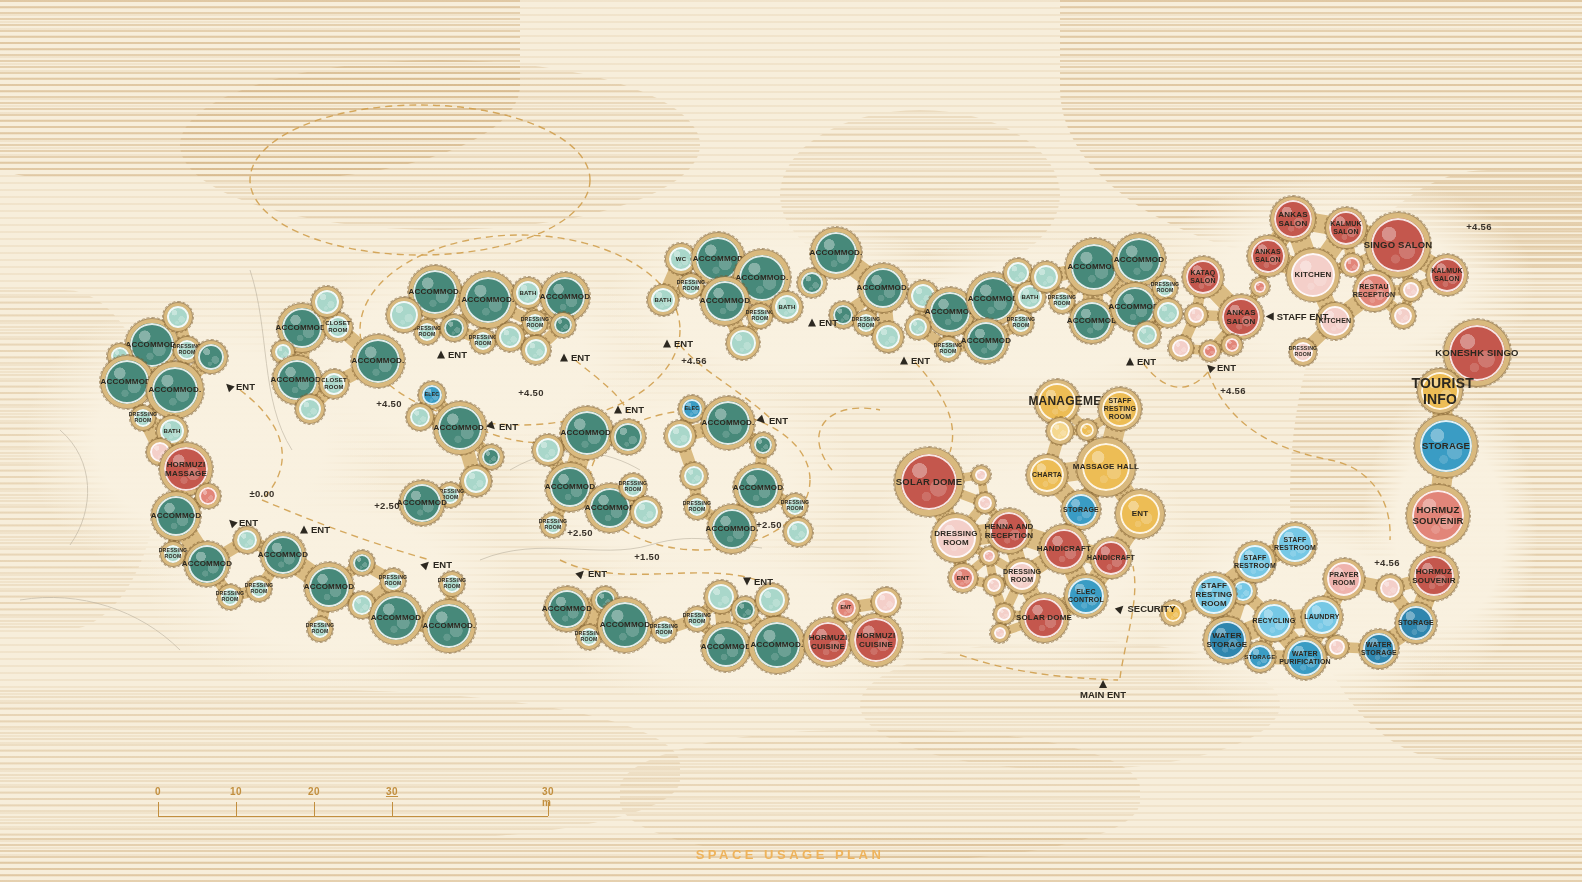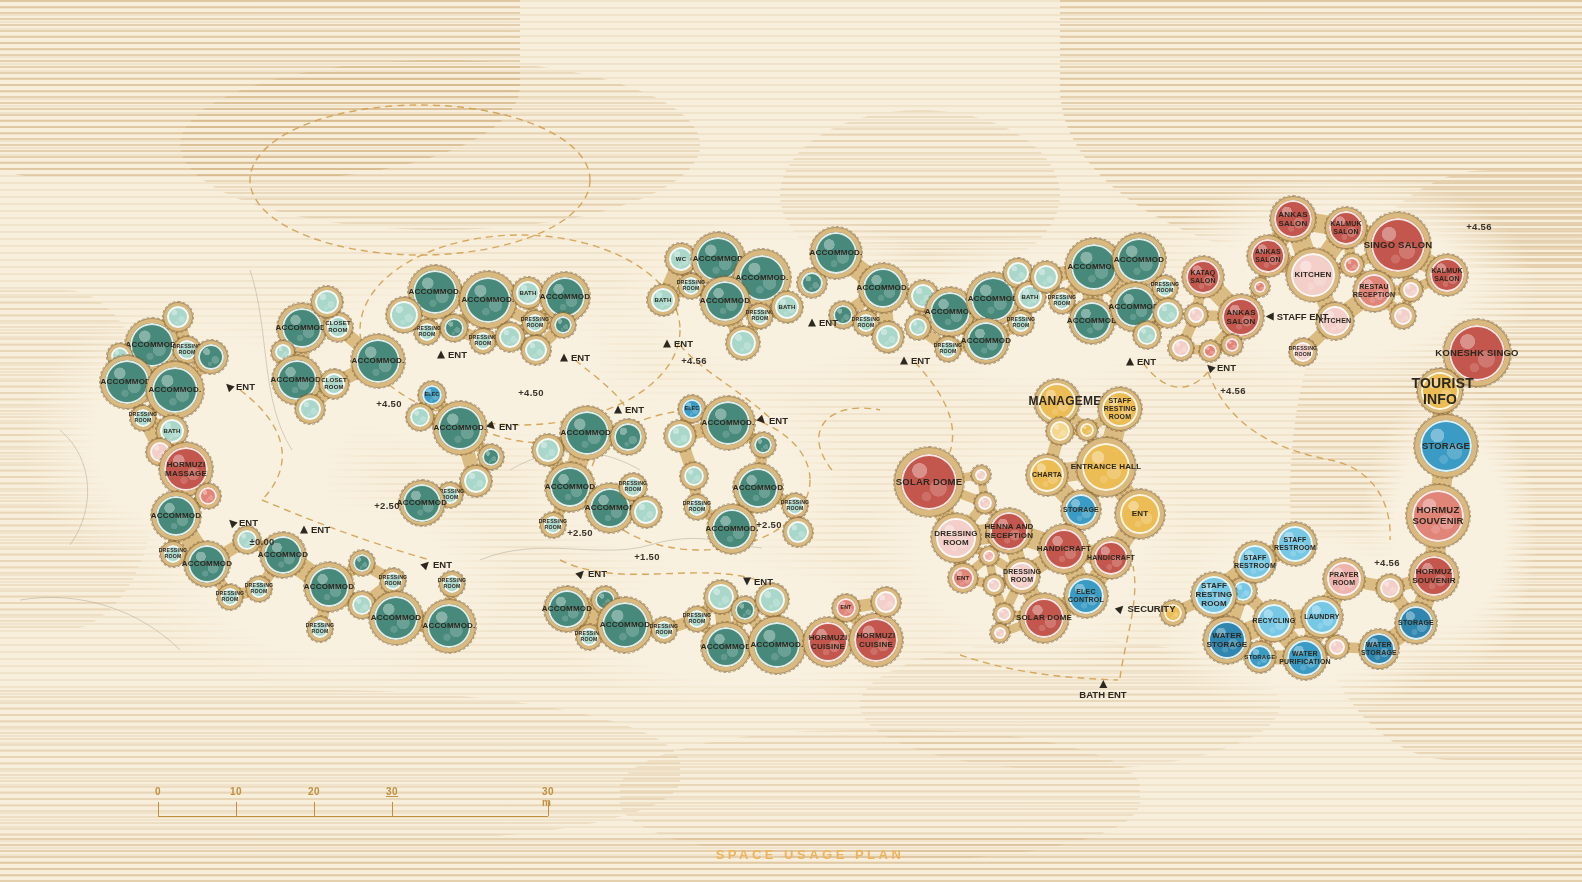--- a/index.html
+++ b/index.html
@@ -743,21 +743,21 @@
       <div class="bubble" style="left: 1161px; top: 601px; height: 24px; width: 24px; background: rgb(237, 189, 85); border-width: 3px;"></div>
       <div class="bubble" style="left: 1035px; top: 380px; height: 44px; width: 44px; background: rgb(237, 189, 85); border-width: 3.96px;">
         <div class="lbl" style="width: 57.2px; font-size: 12px;">MANAGEMENT</div>
       </div>
       <div class="bubble" style="left: 1099px; top: 388px; height: 42px; width: 42px; background: rgb(237, 189, 85); border-width: 3.78px;">
         <div class="lbl" style="width: 54.6px; font-size: 7px;">STAFF RESTING ROOM</div>
       </div>
       <div class="bubble" style="left: 1047px; top: 418px; height: 26px; width: 26px; background: rgb(245, 216, 143); border-width: 3px;"></div>
       <div class="bubble" style="left: 1077px; top: 420px; height: 20px; width: 20px; background: rgb(237, 189, 85); border-width: 3px;"></div>
       <div class="bubble" style="left: 1077px; top: 438px; height: 58px; width: 58px; background: rgb(237, 189, 85); border-width: 5.22px;">
-        <div class="lbl" style="width: 75.4px; font-size: 8px;">ENTRANCE HALL</div>
+        <div class="lbl" style="width: 75.4px; font-size: 8px;">MASSAGE HALL</div>
       </div>
       <div class="bubble" style="left: 1027px; top: 455px; height: 40px; width: 40px; background: rgb(237, 189, 85); border-width: 3.6px;">
         <div class="lbl" style="width: 52px; font-size: 7px;">CHARTA</div>
       </div>
       <div class="bubble" style="left: 1062px; top: 491px; height: 38px; width: 38px; background: rgb(58, 156, 196); border-width: 3.42px;">
         <div class="lbl" style="width: 49.4px; font-size: 7px;">STORAGE</div>
       </div>
       <div class="bubble" style="left: 1116px; top: 490px; height: 48px; width: 48px; background: rgb(237, 189, 85); border-width: 4.32px;">
         <div class="lbl" style="width: 62.4px; font-size: 8px;">ENT</div>
       </div>
@@ -863,42 +863,42 @@
       <div class="marker" style="left: 1297px; top: 316px; font-size: 9.5px;">
         <span class="tri" style="transform: rotate(270deg);"></span>
         <span>STAFF ENT</span>
       </div>
       <div class="marker" style="left: 1146px; top: 608px; font-size: 9.5px;">
         <span class="tri" style="transform: rotate(45deg);"></span>
         <span>SECURITY</span>
       </div>
       <div class="marker top" style="left: 1103px; top: 690px; font-size: 9.5px;">
         <span class="tri" style="transform: rotate(0deg);"></span>
-        <span>BATH ENT</span>
+        <span>MAIN ENT</span>
       </div>
       <div class="elev" style="left: 1479px; top: 226px;">+4.56</div>
       <div class="elev" style="left: 694px; top: 360px;">+4.56</div>
       <div class="elev" style="left: 1233px; top: 390px;">+4.56</div>
       <div class="elev" style="left: 1387px; top: 562px;">+4.56</div>
       <div class="elev" style="left: 389px; top: 403px;">+4.50</div>
       <div class="elev" style="left: 531px; top: 392px;">+4.50</div>
       <div class="elev" style="left: 387px; top: 505px;">+2.50</div>
       <div class="elev" style="left: 580px; top: 532px;">+2.50</div>
       <div class="elev" style="left: 769px; top: 524px;">+2.50</div>
       <div class="elev" style="left: 647px; top: 556px;">+1.50</div>
-      <div class="elev" style="left: 262px; top: 493px; margin-top: 48px;">±0.00</div>
+      <div class="elev" style="left: 262px; top: 493px;">±0.00</div>
     </div>
 
   <div id="scalebar">
       <div class="bar-line" style="left: 158px; top: 816px; width: 390px;"></div>
       <div class="tick" style="left: 158px; top: 802px; height: 14px;"></div>
       <div class="tick-label" style="left: 158px; top: 786px;">0</div>
       <div class="tick" style="left: 236px; top: 802px; height: 14px;"></div>
       <div class="tick-label" style="left: 236px; top: 786px;">10</div>
       <div class="tick" style="left: 314px; top: 802px; height: 14px;"></div>
       <div class="tick-label" style="left: 314px; top: 786px;">20</div>
       <div class="tick" style="left: 392px; top: 802px; height: 14px;"></div>
       <div class="tick-label" style="left: 392px; top: 786px; text-decoration: underline;">30</div>
       <div class="tick" style="left: 548px; top: 802px; height: 14px;"></div>
       <div class="tick-label" style="left: 548px; top: 786px;">30 m</div>
     </div>
-  <div class="plan-title" style="left: 810px; top: 854px; text-align: right;">SPACE USAGE PLAN</div>
+  <div class="plan-title" style="left: 790px; top: 854px; text-align: right;">SPACE USAGE PLAN</div>
 </div>
 
 </body></html>

